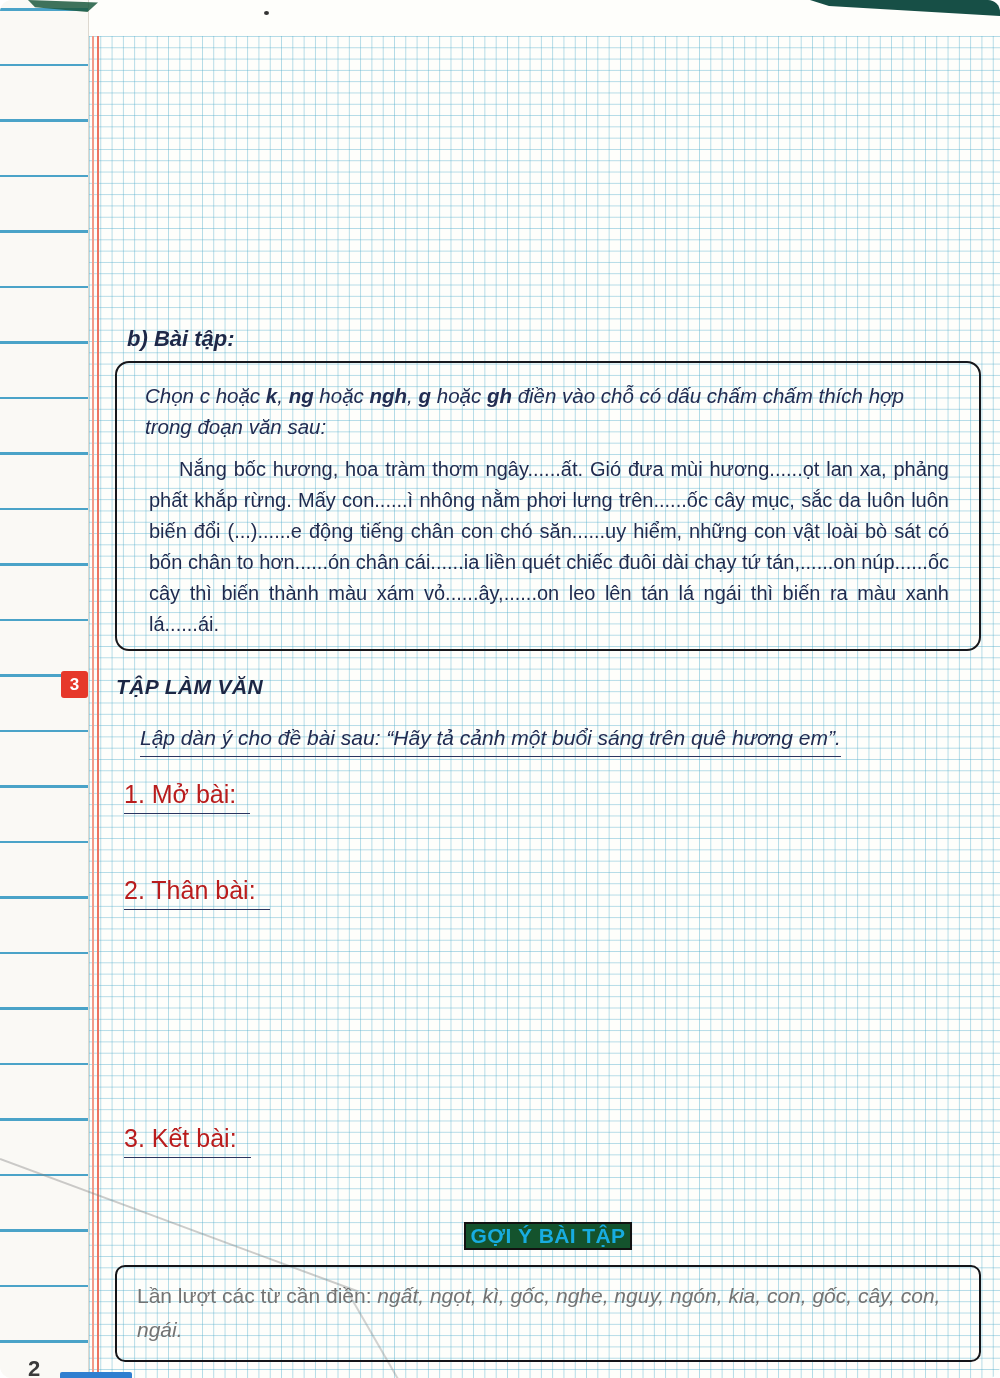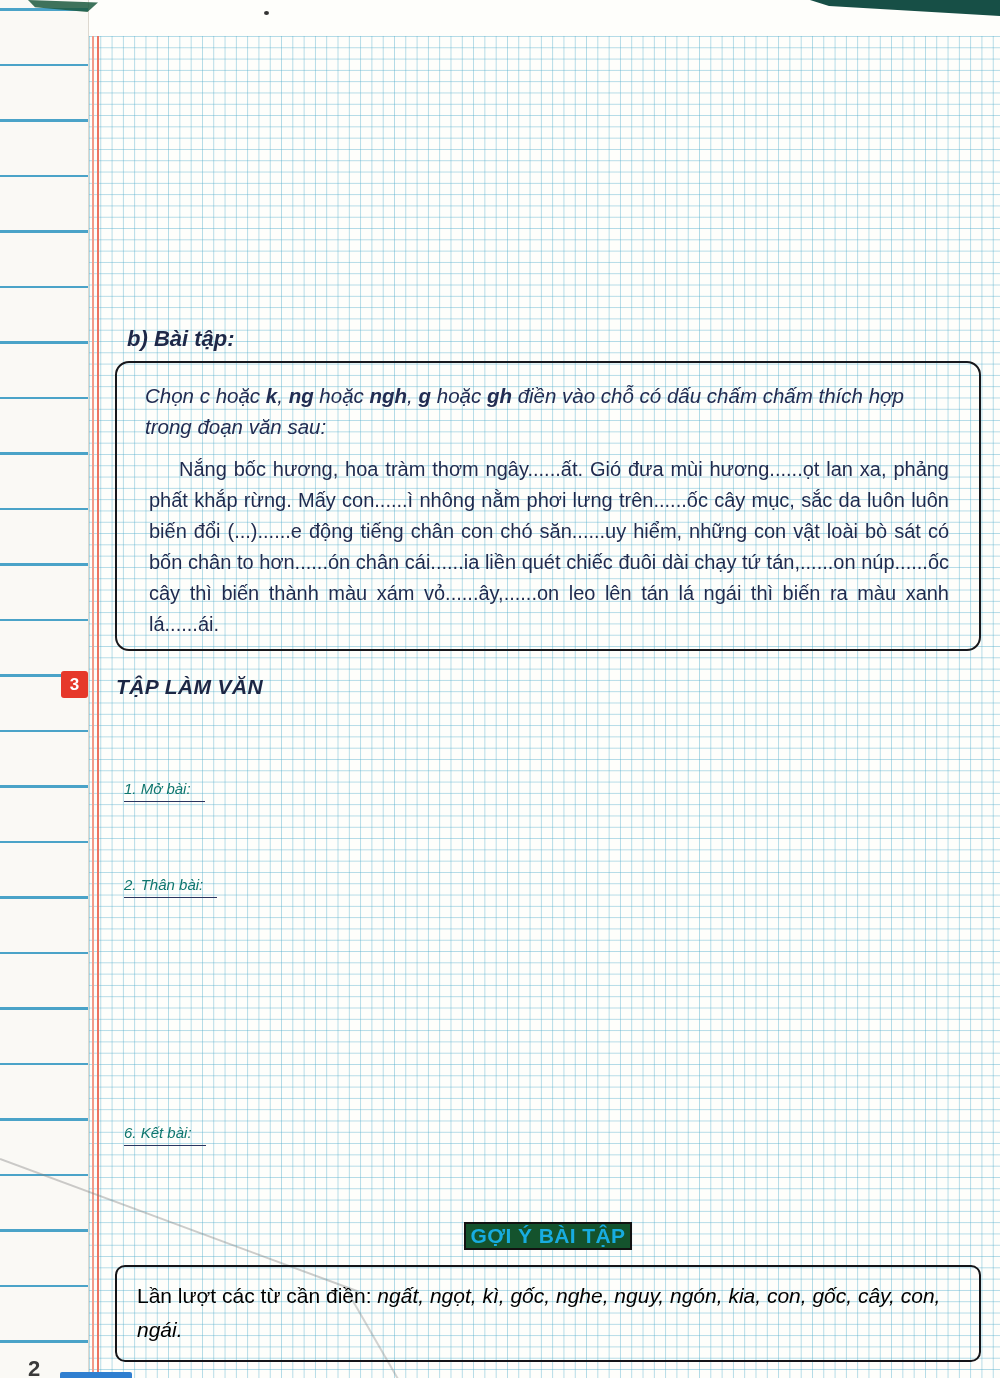--- a/index.html
+++ b/index.html
@@ -3,20 +3,21 @@
 <meta charset="utf-8">
 <style>
   html,body{margin:0;padding:0;}
   #page{
     position:relative;
     width:1000px;height:1378px;
     background:#fbfaf6;
     font-family:"Liberation Sans", sans-serif;
     color:#222c50;
     overflow:hidden;
+    border-radius:12px;
   }
   
   .left-strip{
     position:absolute;left:0;top:0;width:88px;height:100%;
     background-color:#faf9f5;
     background-image:repeating-linear-gradient(
       to bottom,
       transparent 0, transparent 8px,
       #4aa3c8 8px, #4aa3c8 10.6px,
       transparent 10.6px, transparent 55.5px);
@@ -69,38 +70,38 @@
     display:flex;align-items:center;justify-content:center;border-radius:3px;
   }
   .sec-title{position:absolute;left:116px;top:675px;font-size:21px;font-weight:bold;letter-spacing:.4px;color:#1c2644;font-style:italic;}
 
   .prompt{
     position:absolute;left:140px;top:726px;
     font-size:21px;font-style:italic;color:#212c52;
     padding-bottom:6px;border-bottom:1.6px solid #2b3560;
   }
   .outline{
-    position:absolute;font-size:15px;font-style:italic;color:#0f766e;
+    position:absolute;font-size:25px;color:#b91c1c;
     padding:0 14px 4px 0;border-bottom:1.6px solid #2b3560;
   }
   #o1{left:124px;top:780px;}
   #o2{left:124px;top:876px;}
   #o3{left:124px;top:1124px;}
 
   .hint-label{
     position:absolute;left:464px;top:1222px;width:168px;height:28px;
     background:#14532d;border:2.2px solid #121212;box-sizing:border-box;
     display:flex;align-items:center;justify-content:center;
     color:#18ace0;font-weight:bold;font-size:21px;letter-spacing:.4px;z-index:3;
   }
   .hint-box{
     position:absolute;left:115px;top:1265px;width:866px;height:97px;
     border:2.5px solid #141418;border-radius:10px;
     box-sizing:border-box;padding:12px 20px;z-index:2;
-    font-size:21px;line-height:34px;color:#000000;
+    font-size:21px;line-height:34px;color:#737373;
   }
   .hint-box .answers{font-style:italic;}
 
   .page-num{position:absolute;left:28px;top:1356px;font-size:22px;font-weight:bold;color:#3a3a3a;}
   .footer-bar{position:absolute;left:60px;top:1372px;width:72px;height:8px;background:#2f7fd0;border-radius:2px;}
 </style>
 </head>
 <body>
 
 <div id="page">
@@ -122,24 +123,25 @@
   <div class="section-b">b) Bài tập:</div>
 
   <div class="ex-box">
     <p class="instruction"><span>Chọn c hoặc </span><b>k</b><span>, </span><b>ng</b><span> hoặc </span><b>ngh</b><span>, </span><b>g</b><span> hoặc </span><b>gh</b><span> điền vào chỗ có dấu chấm chấm thích hợp trong đoạn văn sau:</span></p>
     <p class="passage">Nắng bốc hương, hoa tràm thơm ngây......ất. Gió đưa mùi hương......ọt lan xa, phảng phất khắp rừng. Mấy con......ì nhông nằm phơi lưng trên......ốc cây mục, sắc da luôn luôn biến đổi (...)......e động tiếng chân con chó săn......uy hiểm, những con vật loài bò sát có bốn chân to hơn......ón chân cái......ia liền quét chiếc đuôi dài chạy tứ tán,......on núp......ốc cây thì biến thành màu xám vỏ......ây,......on leo lên tán lá ngái thì biến ra màu xanh lá......ái.</p>
   </div>
 
   <div class="badge">3</div>
   <div class="sec-title">TẬP LÀM VĂN</div>
 
+  <div class="prompt">Lập dàn ý cho đề bài sau: “Hãy tả cảnh một buổi sáng trên quê hương em”.</div>
 
   <div class="outline" id="o1">1. Mở bài:</div>
   <div class="outline" id="o2">2. Thân bài:</div>
-  <div class="outline" id="o3">6. Kết bài:</div>
+  <div class="outline" id="o3">3. Kết bài:</div>
 
   <div class="hint-label">GỢI Ý BÀI TẬP</div>
   <div class="hint-box">
     <span>Lần lượt các từ cần điền: </span><span class="answers">ngất, ngọt, kì, gốc, nghe, nguy, ngón, kia, con, gốc, cây, con, ngái.</span>
   </div>
 
   <div class="page-num">2</div>
   <div class="footer-bar"></div>
 
 </div>

